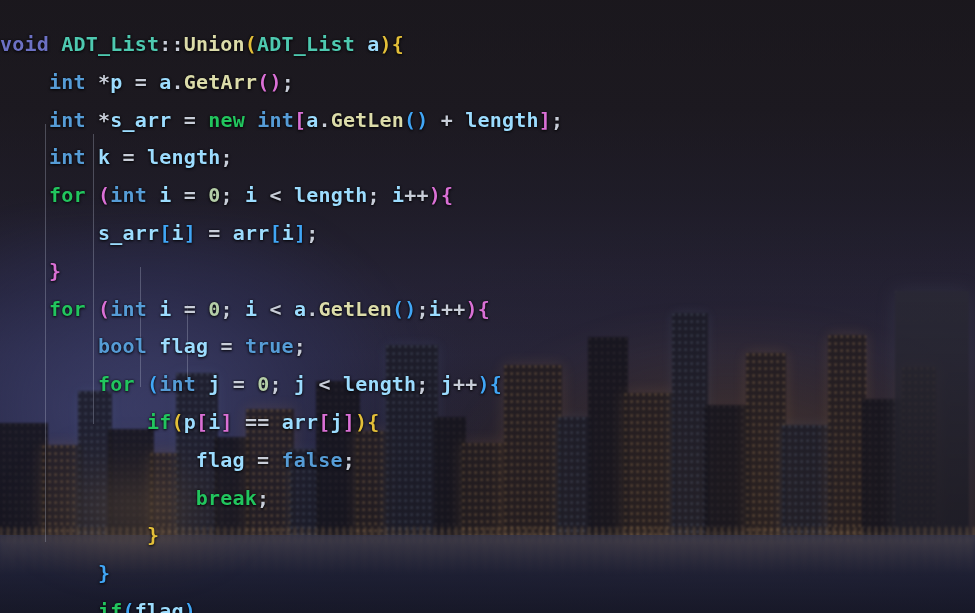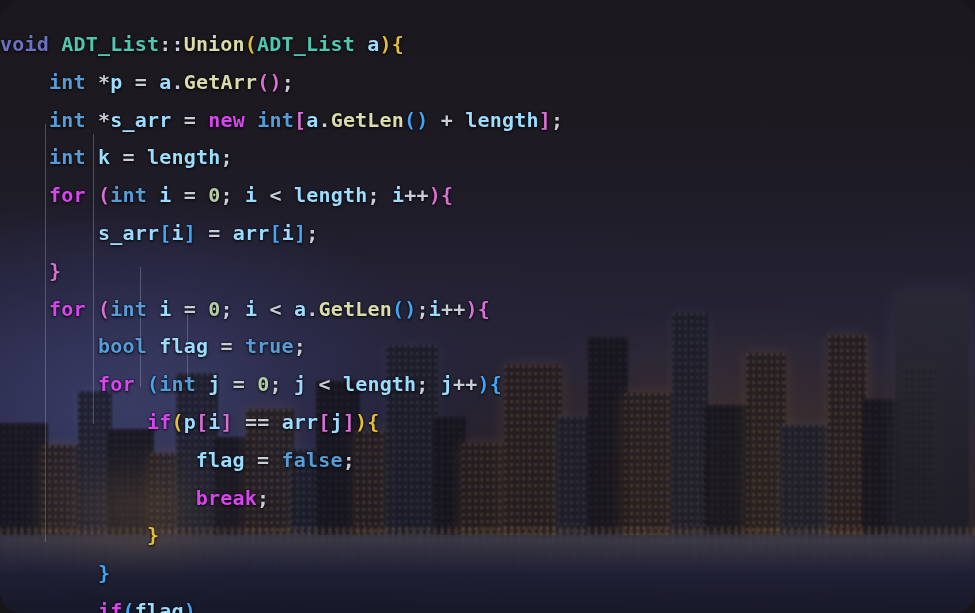--- a/index.html
+++ b/index.html
@@ -8,21 +8,20 @@
     padding: 0;
     background: #17151a;
   }
   #screen {
     position: relative;
     width: 975px;
     height: 613px;
     overflow: hidden;
     background: #1e1b20;
     font-family: "DejaVu Sans Mono", "Liberation Mono", monospace;
-    border-radius: 22px;
   }
 
   
   #bg { position:absolute; inset:0; overflow:hidden; }
 
   
   .bg-sky {
     position:absolute; inset:0;
     background:
       radial-gradient(ellipse 520px 300px at 10% 68%, rgba(86,92,160,0.75) 0%, rgba(60,64,120,0.35) 45%, rgba(0,0,0,0) 75%),
@@ -139,21 +138,21 @@
     font-weight: 600;
     text-shadow: 0 1px 3px rgba(0,0,0,0.85), 0 0 2px rgba(0,0,0,0.6);
   }
   .ln { height:37.8px; }
   .tk { white-space: pre; }
 
   
   .t-kw      { color:#6c71c4; }  
   .t-type    { color:#4ec9b0; }  
   .t-fn      { color:#dcdcaa; }  
-  .t-ctrl    { color:#d946ef; }  
+  .t-ctrl    { color:#22c55e; }  
   .t-prim    { color:#569cd6; }  
   .t-var     { color:#9cdcfe; }  
   .t-plain   { color:#c8cdd8; }  
   .t-num     { color:#b5cea8; }  
   .t-b-gold  { color:#e3bf39; }  
   .t-b-pink  { color:#da70d6; }  
   .t-b-blue  { color:#41a6f6; }  
 
   
   #watermark {

